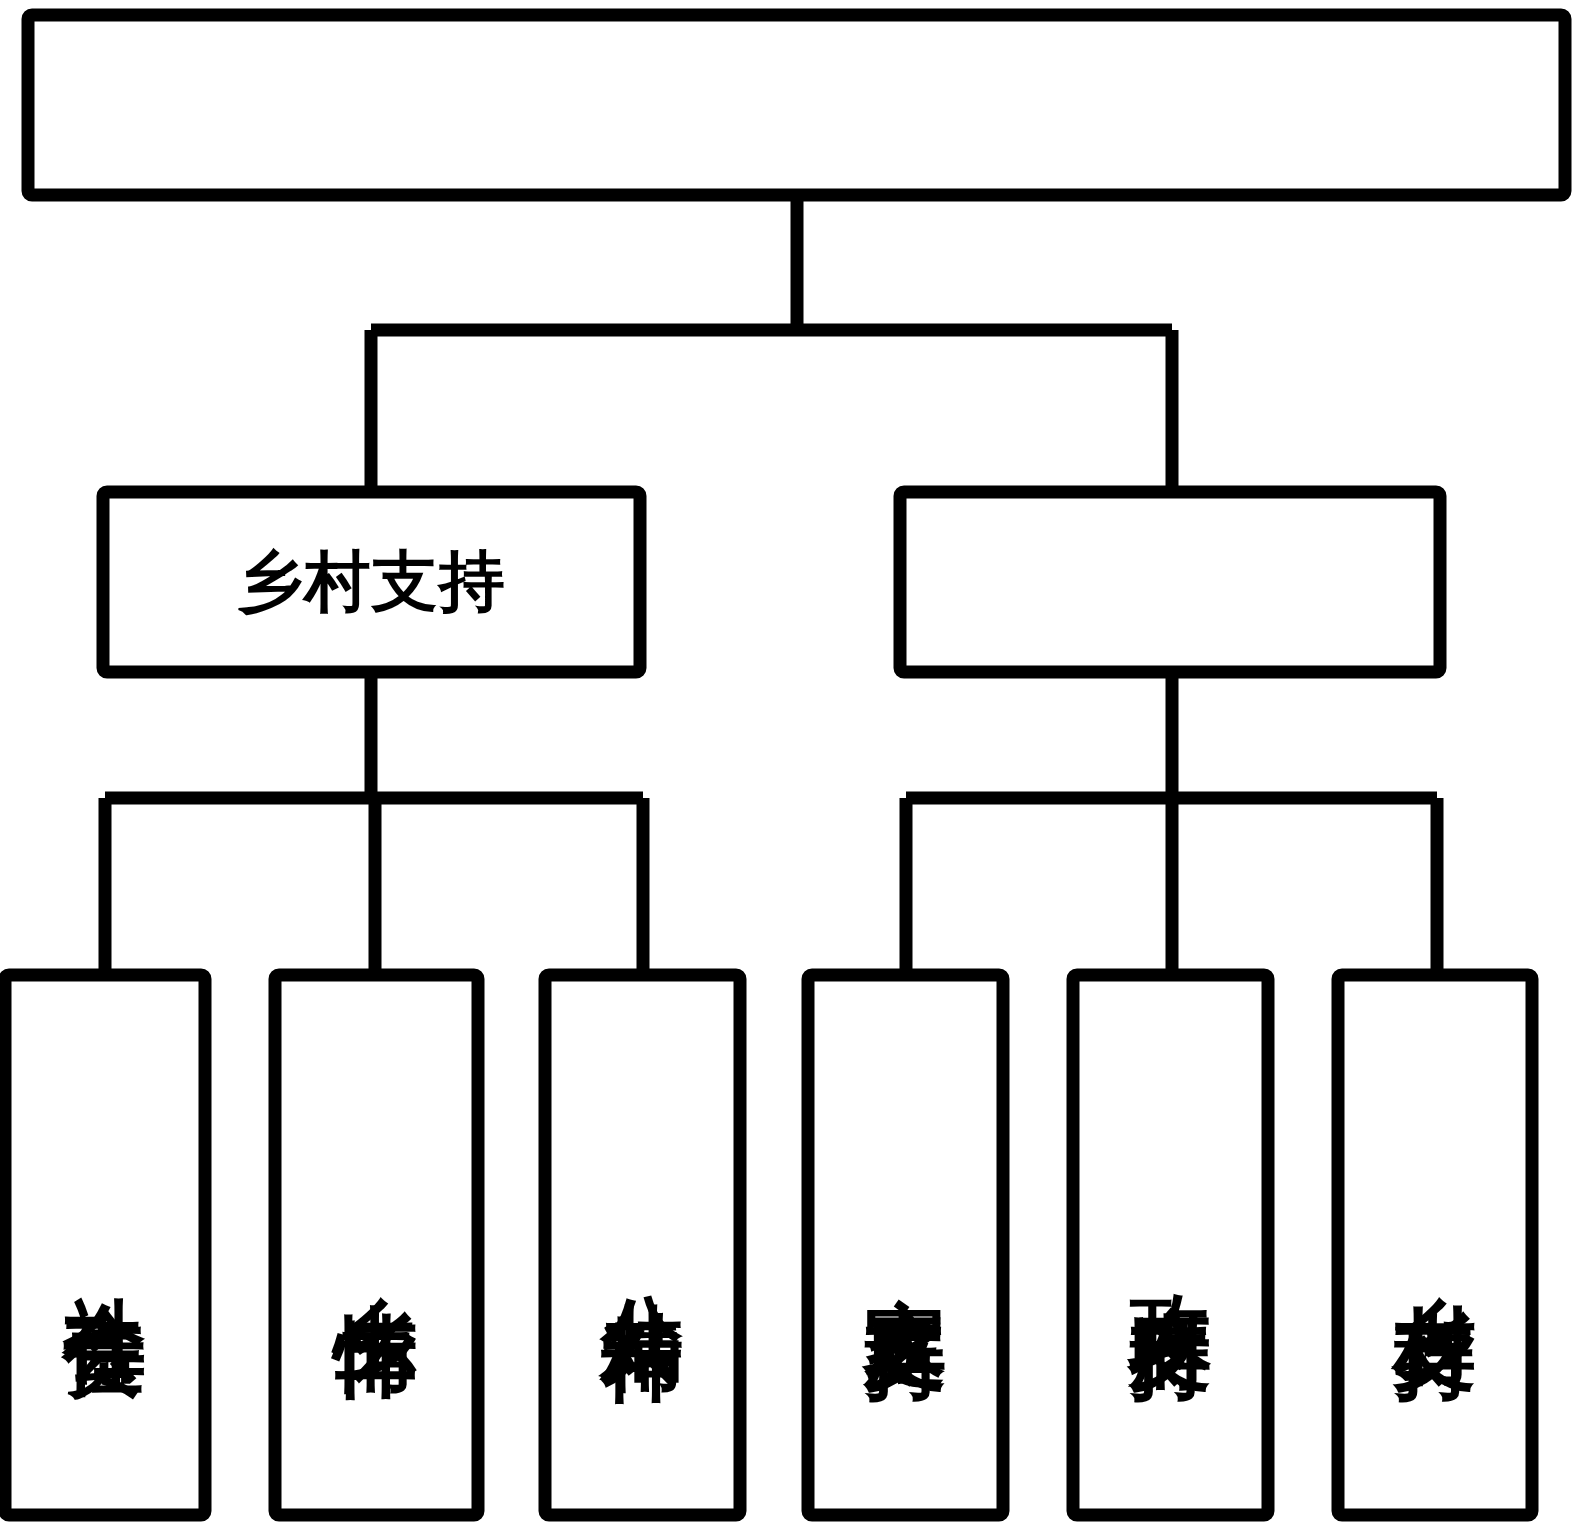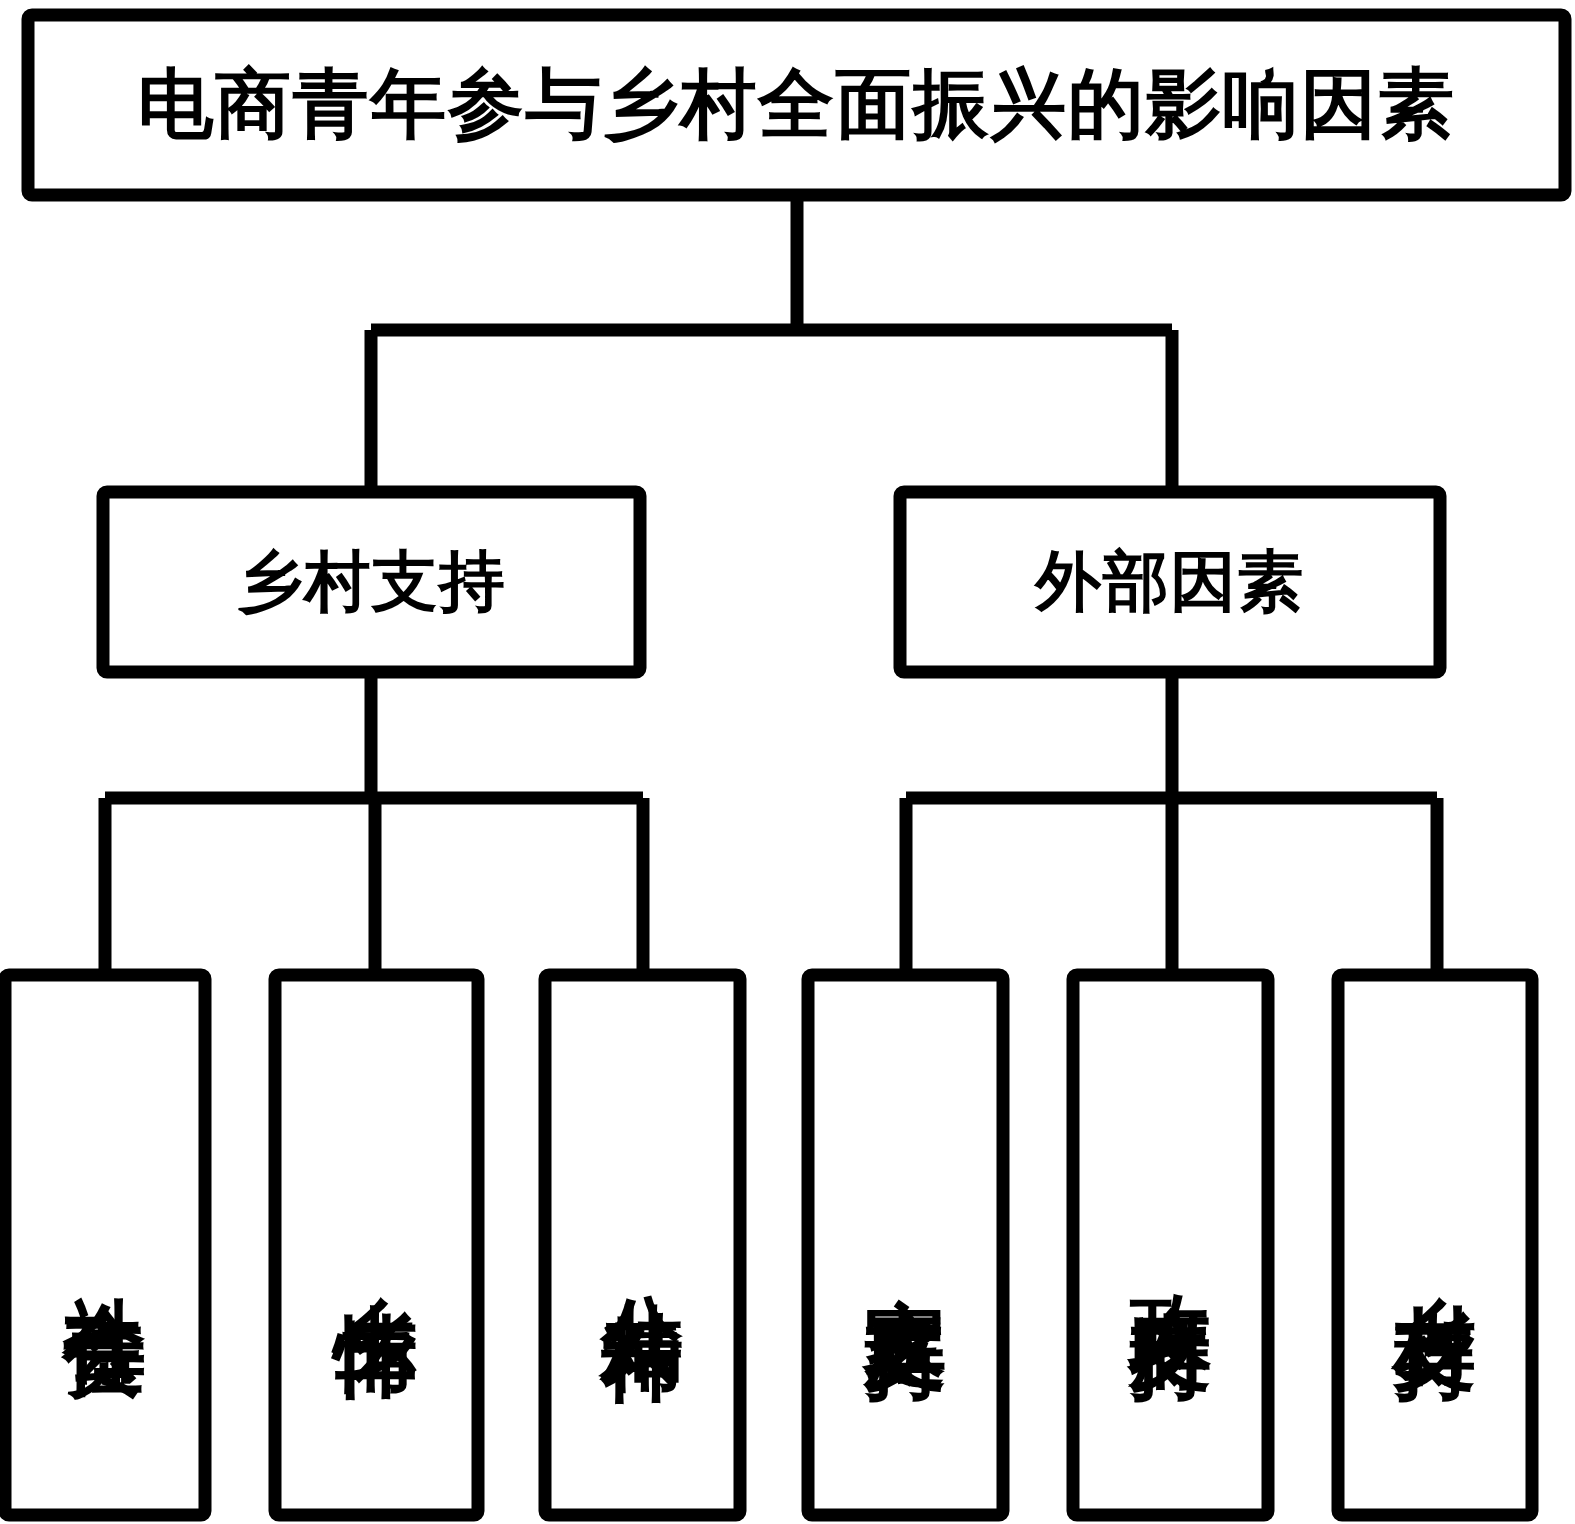--- a/index.html
+++ b/index.html
@@ -130,25 +130,23 @@
 
       <rect class="node-box" x="5" y="975" width="200" height="540" rx="4"></rect>
       <rect class="node-box" x="275" y="975" width="203" height="540" rx="4"></rect>
       <rect class="node-box" x="545" y="975" width="195" height="540" rx="4"></rect>
       <rect class="node-box" x="808" y="975" width="195" height="540" rx="4"></rect>
       <rect class="node-box" x="1073" y="975" width="195" height="540" rx="4"></rect>
       <rect class="node-box" x="1338" y="975" width="194" height="540" rx="4"></rect>
     </g>
   </svg>
 
-  <div class="node-label" id="title-label">电商青年参与乡村全面振兴的影响因素</div>
 
   <div class="node-label" id="mid-label-0">乡村支持</div>
 
-  <div class="node-label" id="mid-label-1">外部因素</div>
 
   <div class="node-label vertical leaf-label" id="leaf-label-0">社会责任</div>
 
   <div class="node-label vertical leaf-label" id="leaf-label-1">乡土情怀</div>
 
   <div class="node-label vertical leaf-label" id="leaf-label-2">公共精神</div>
 
   <div class="node-label vertical leaf-label" id="leaf-label-3">家庭支持</div>
 
   <div class="node-label vertical leaf-label" id="leaf-label-4">政府支持</div>

